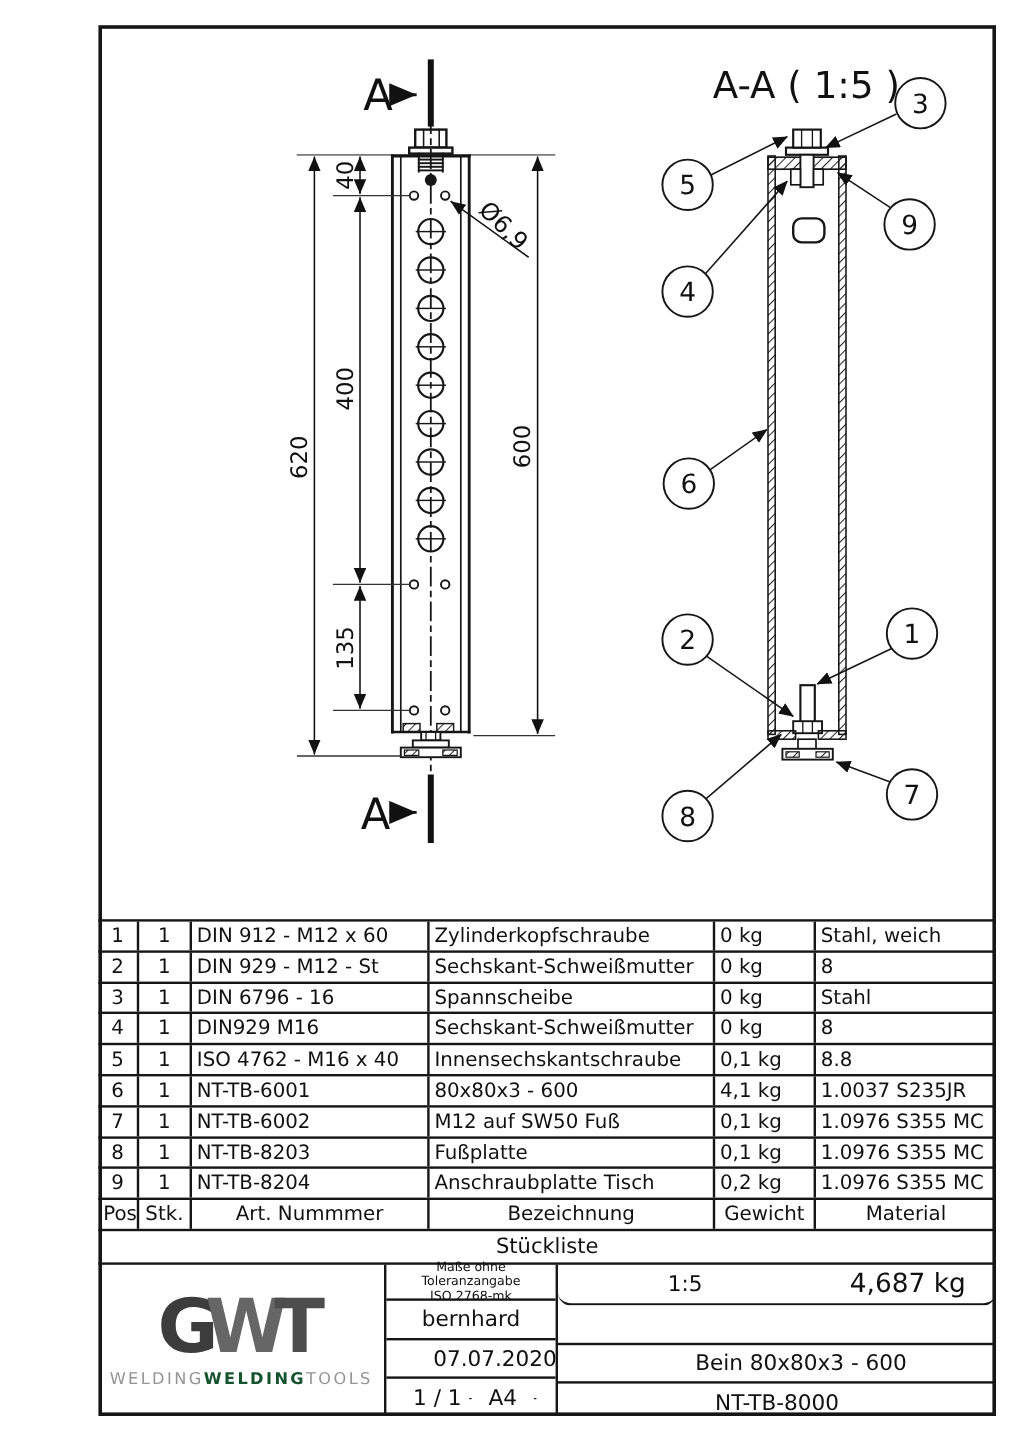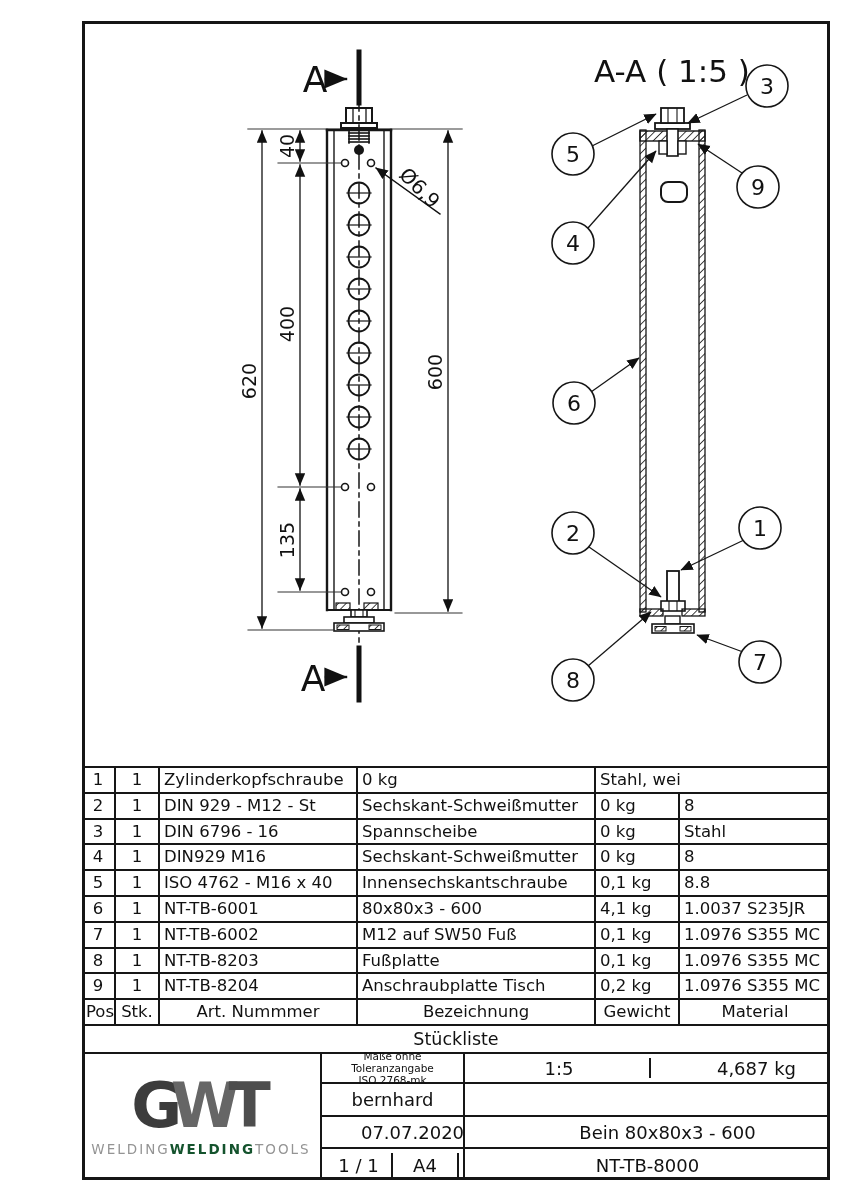--- a/index.html
+++ b/index.html
@@ -43,24 +43,24 @@
   .logo-initials .lt { color:#4d4d4d; }
   .logo-words { font-size:13.5px; letter-spacing:2px; margin-top:6px; color:#949494; white-space:nowrap; }
   .logo-words .bold { color:#14532d; font-weight:bold; }
   .tb-left { width:143px; border-right:2px solid #161616; box-sizing:border-box; }
   .tb-right { flex:1; }
   .tb-row { border-bottom:2px solid #161616; box-sizing:border-box;
             display:flex; align-items:center; justify-content:center; text-align:center; }
   .r1 { height:30px; } .r2 { height:33px; } .r3 { height:32px;padding-left:40px; } .r4 { height:33px; border-bottom:none; }
   .tol { flex-direction:column; font-size:10.5px; line-height:12px; }
   .cell-mid { font-size:18px; }
-  .split { display:flex; align-items:stretch; justify-content:stretch; padding:4px; }
+  .split { display:flex; align-items:stretch; justify-content:stretch; padding:16px;border-radius:11px; }
   .split > div { display:flex; align-items:center; justify-content:center; box-sizing:border-box; }
   .sp-a { width:182px; border-right:2px solid #161616; font-size:18px; }
-  .sp-b { flex:1; font-size:18px;margin-left:36px; }
+  .sp-b { flex:1; font-size:22px;margin-left:36px; }
   .sp-c { width:71px; border-right:2px solid #161616; font-size:18px; }
   .sp-d { width:70px; border-right:2px solid #161616; font-size:18px; }
 </style>
 </head>
 <body>
 
 <div class="page">
   <div class="frame"></div>
 
   
@@ -284,20 +284,21 @@
           </g>
       </g>
     </g>
   </svg>
 
   
   <div class="ptable">
     <div class="prow">
       <div class="c-pos">1</div>
       <div class="c-qty">1</div>
+      <div>DIN 912 - M12 x 60</div>
       <div>Zylinderkopfschraube</div>
       <div>0 kg</div>
       <div>Stahl, weich</div>
     </div>
     <div class="prow">
       <div class="c-pos">2</div>
       <div class="c-qty">1</div>
       <div>DIN 929 - M12 - St</div>
       <div>Sechskant-Schweißmutter</div>
       <div>0 kg</div>

